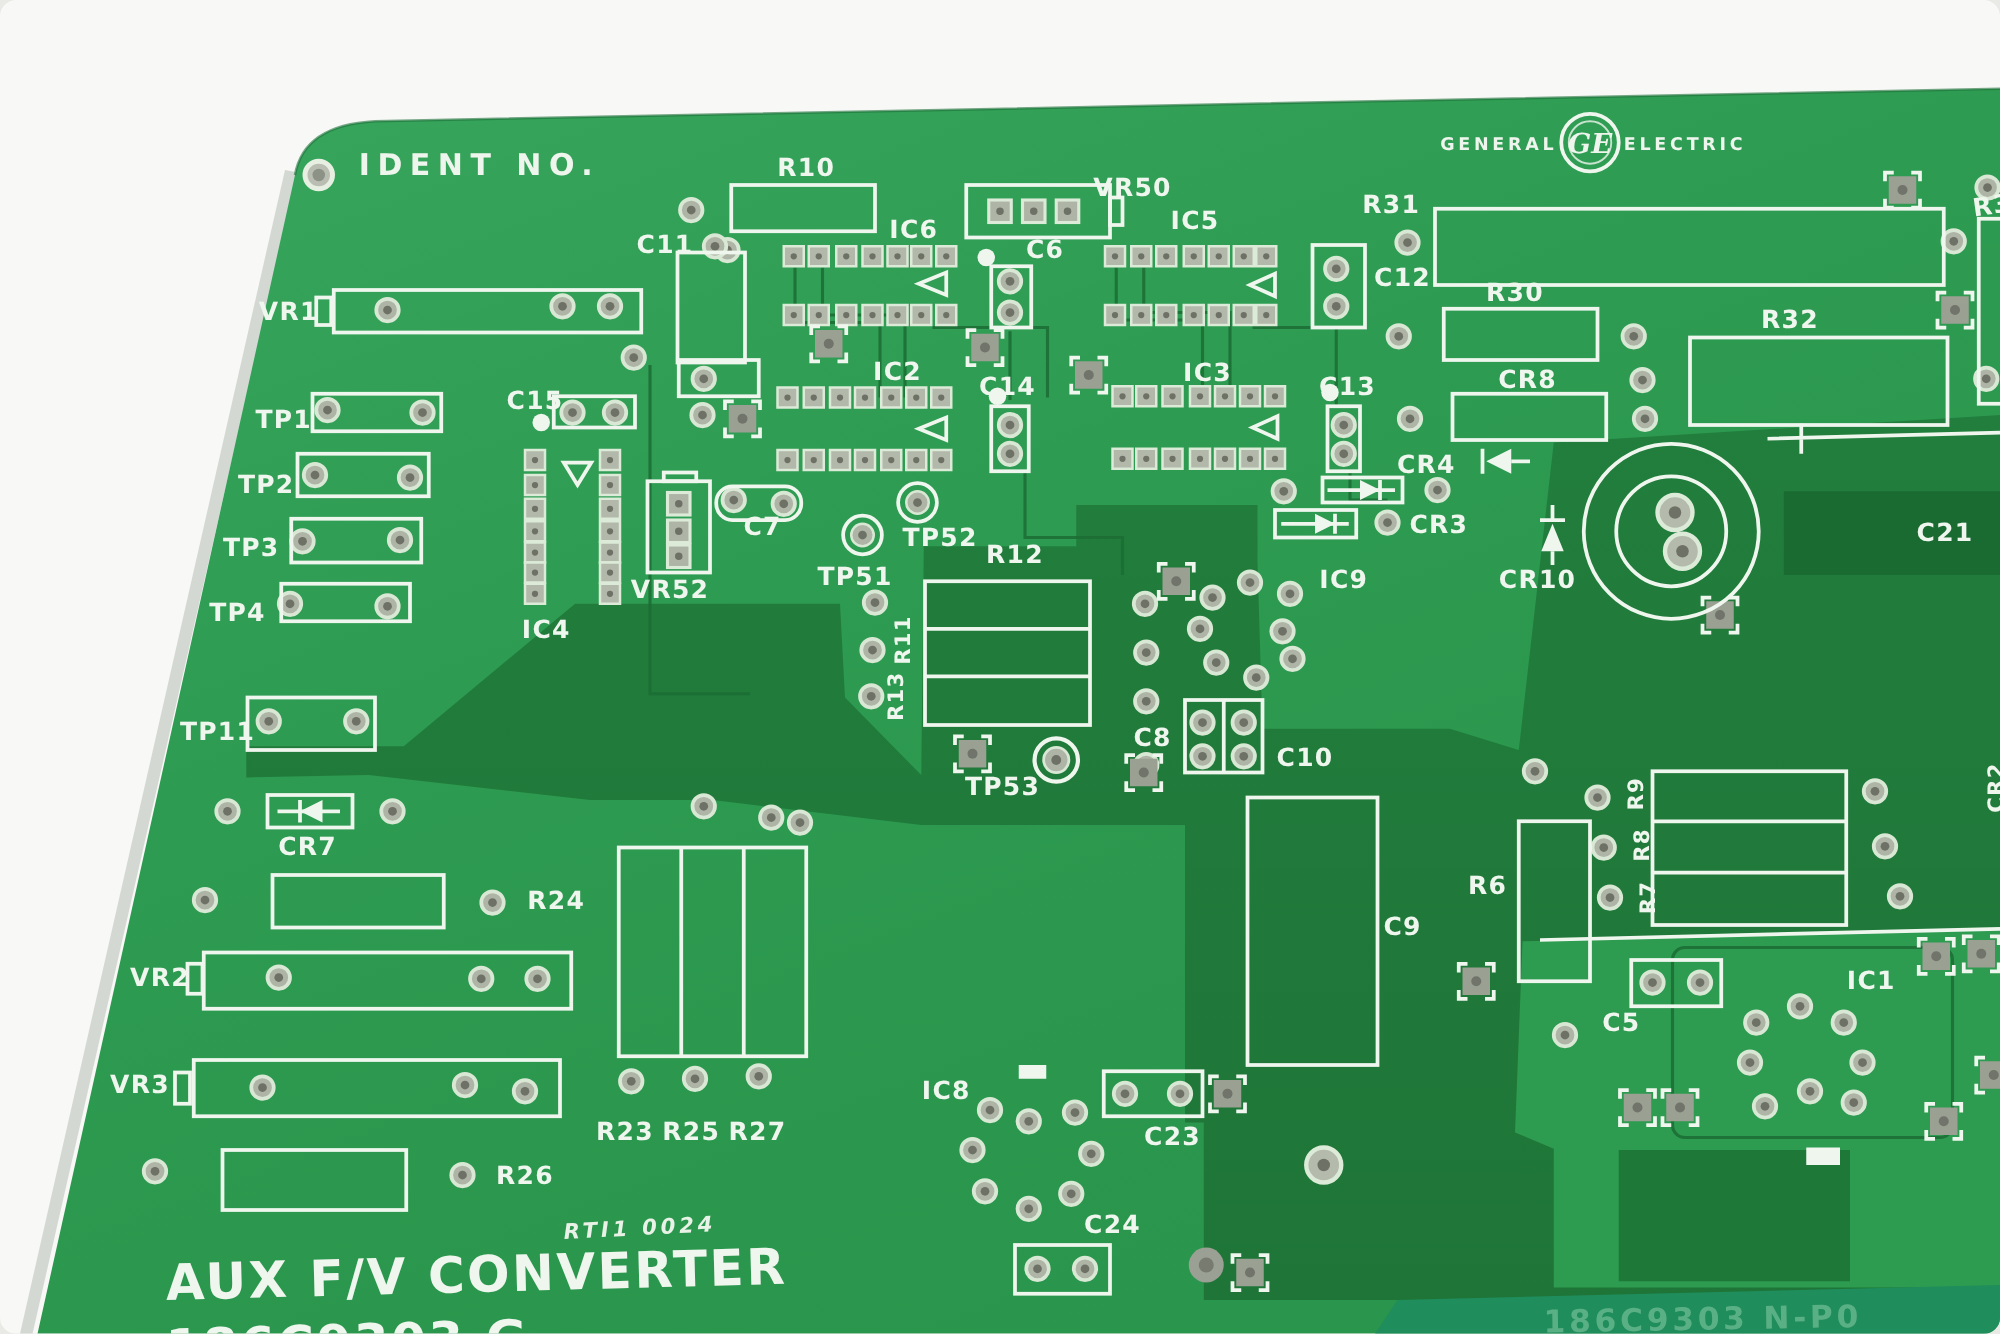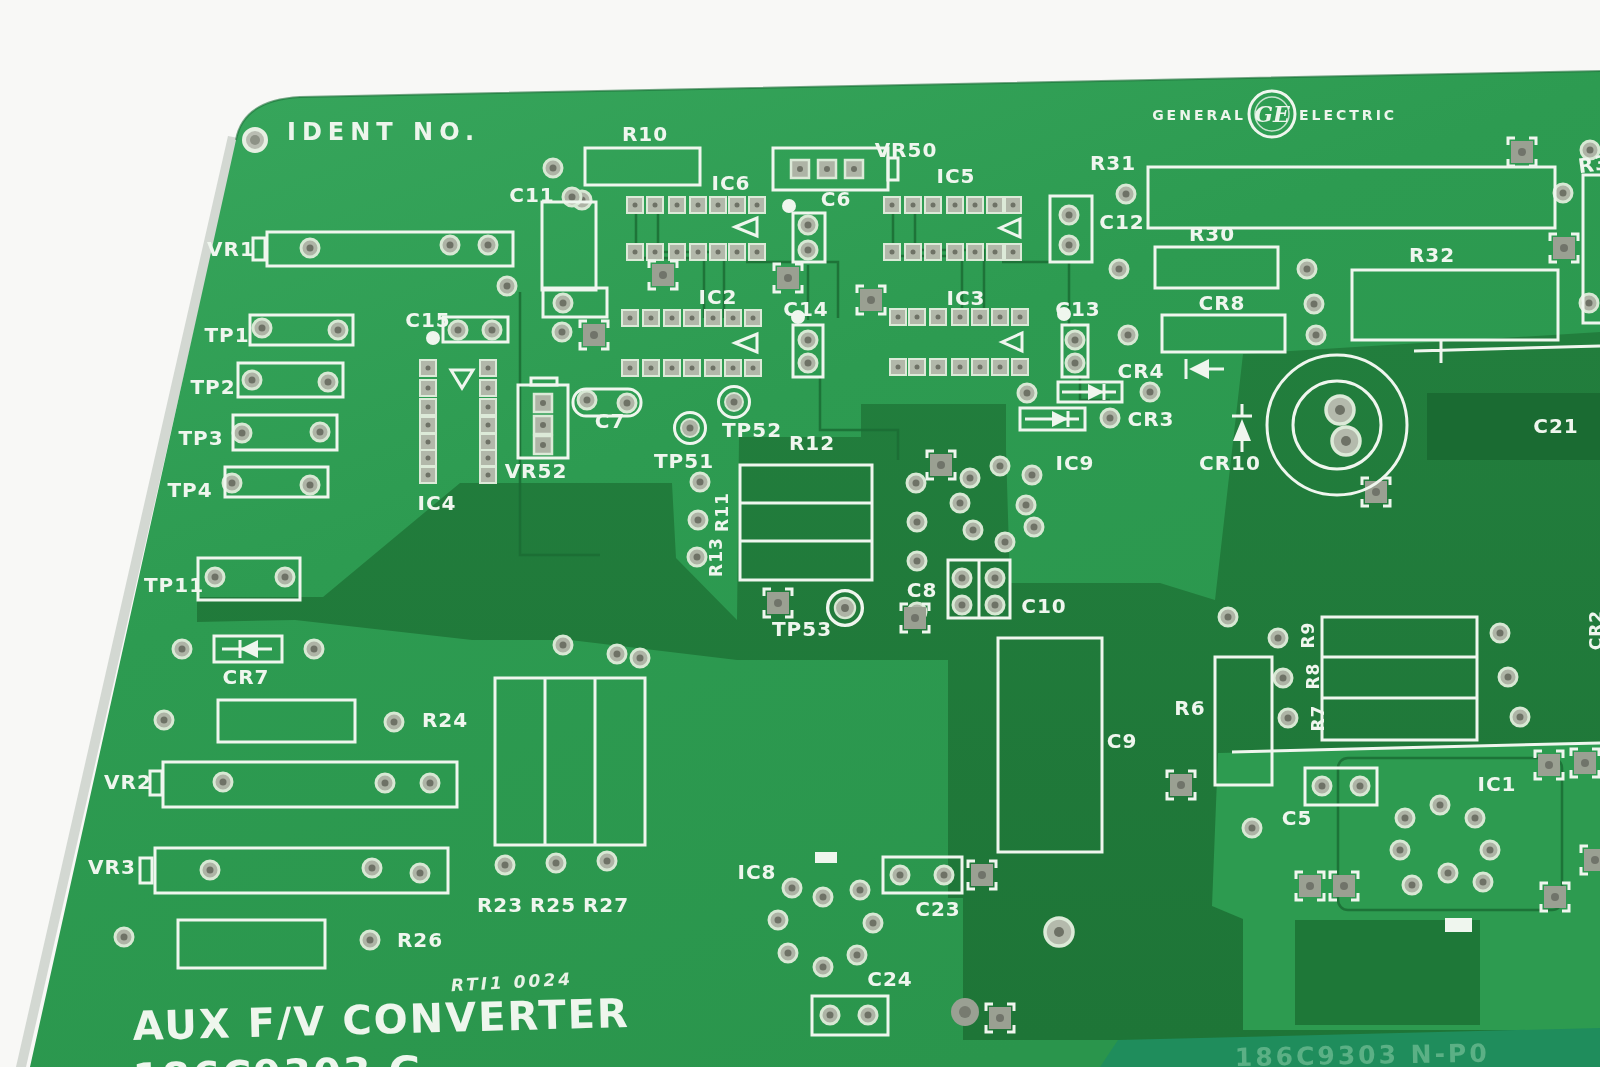--- a/index.html
+++ b/index.html
@@ -1,17 +1,17 @@
 <!DOCTYPE html>
 <html><head>
 <meta charset="utf-8">
 <style>
   html,body{margin:0;padding:0;background:#e9e9e6;}
   .stage{position:relative;width:1600px;height:1067px;overflow:hidden;background:#f8f8f6;
-         font-family:"DejaVu Sans","Liberation Sans",sans-serif;}
+         font-family:"DejaVu Sans","Liberation Sans",sans-serif;border-radius:13px;}
   svg{position:absolute;left:0;top:0;}
   .lbl{fill:#eff6ee;font-weight:bold;font-size:20px;letter-spacing:1px;}
   .lbl-sm{fill:#eff6ee;font-weight:bold;font-size:17px;letter-spacing:1px;}
   .lbl-ident{fill:#edf5ec;font-weight:bold;font-size:24px;letter-spacing:6px;}
   .lbl-ge{fill:#edf5ec;font-weight:bold;font-size:14px;letter-spacing:3px;}
   .lbl-mono{fill:#edf5ec;font-style:italic;font-weight:bold;font-size:22px;font-family:"DejaVu Serif","Liberation Serif",serif;}
   .lbl-big{fill:#eef6ed;font-weight:bold;font-size:40px;letter-spacing:2px;}
   .lbl-hand{fill:#e8f2e6;font-style:italic;font-weight:bold;font-size:17px;letter-spacing:3px;}
   .lbl-etch{fill:#6fbc93;font-weight:bold;font-size:25px;letter-spacing:3px;opacity:.75;}
   .silk{stroke:#eff6ee;stroke-width:3;fill:none;}

